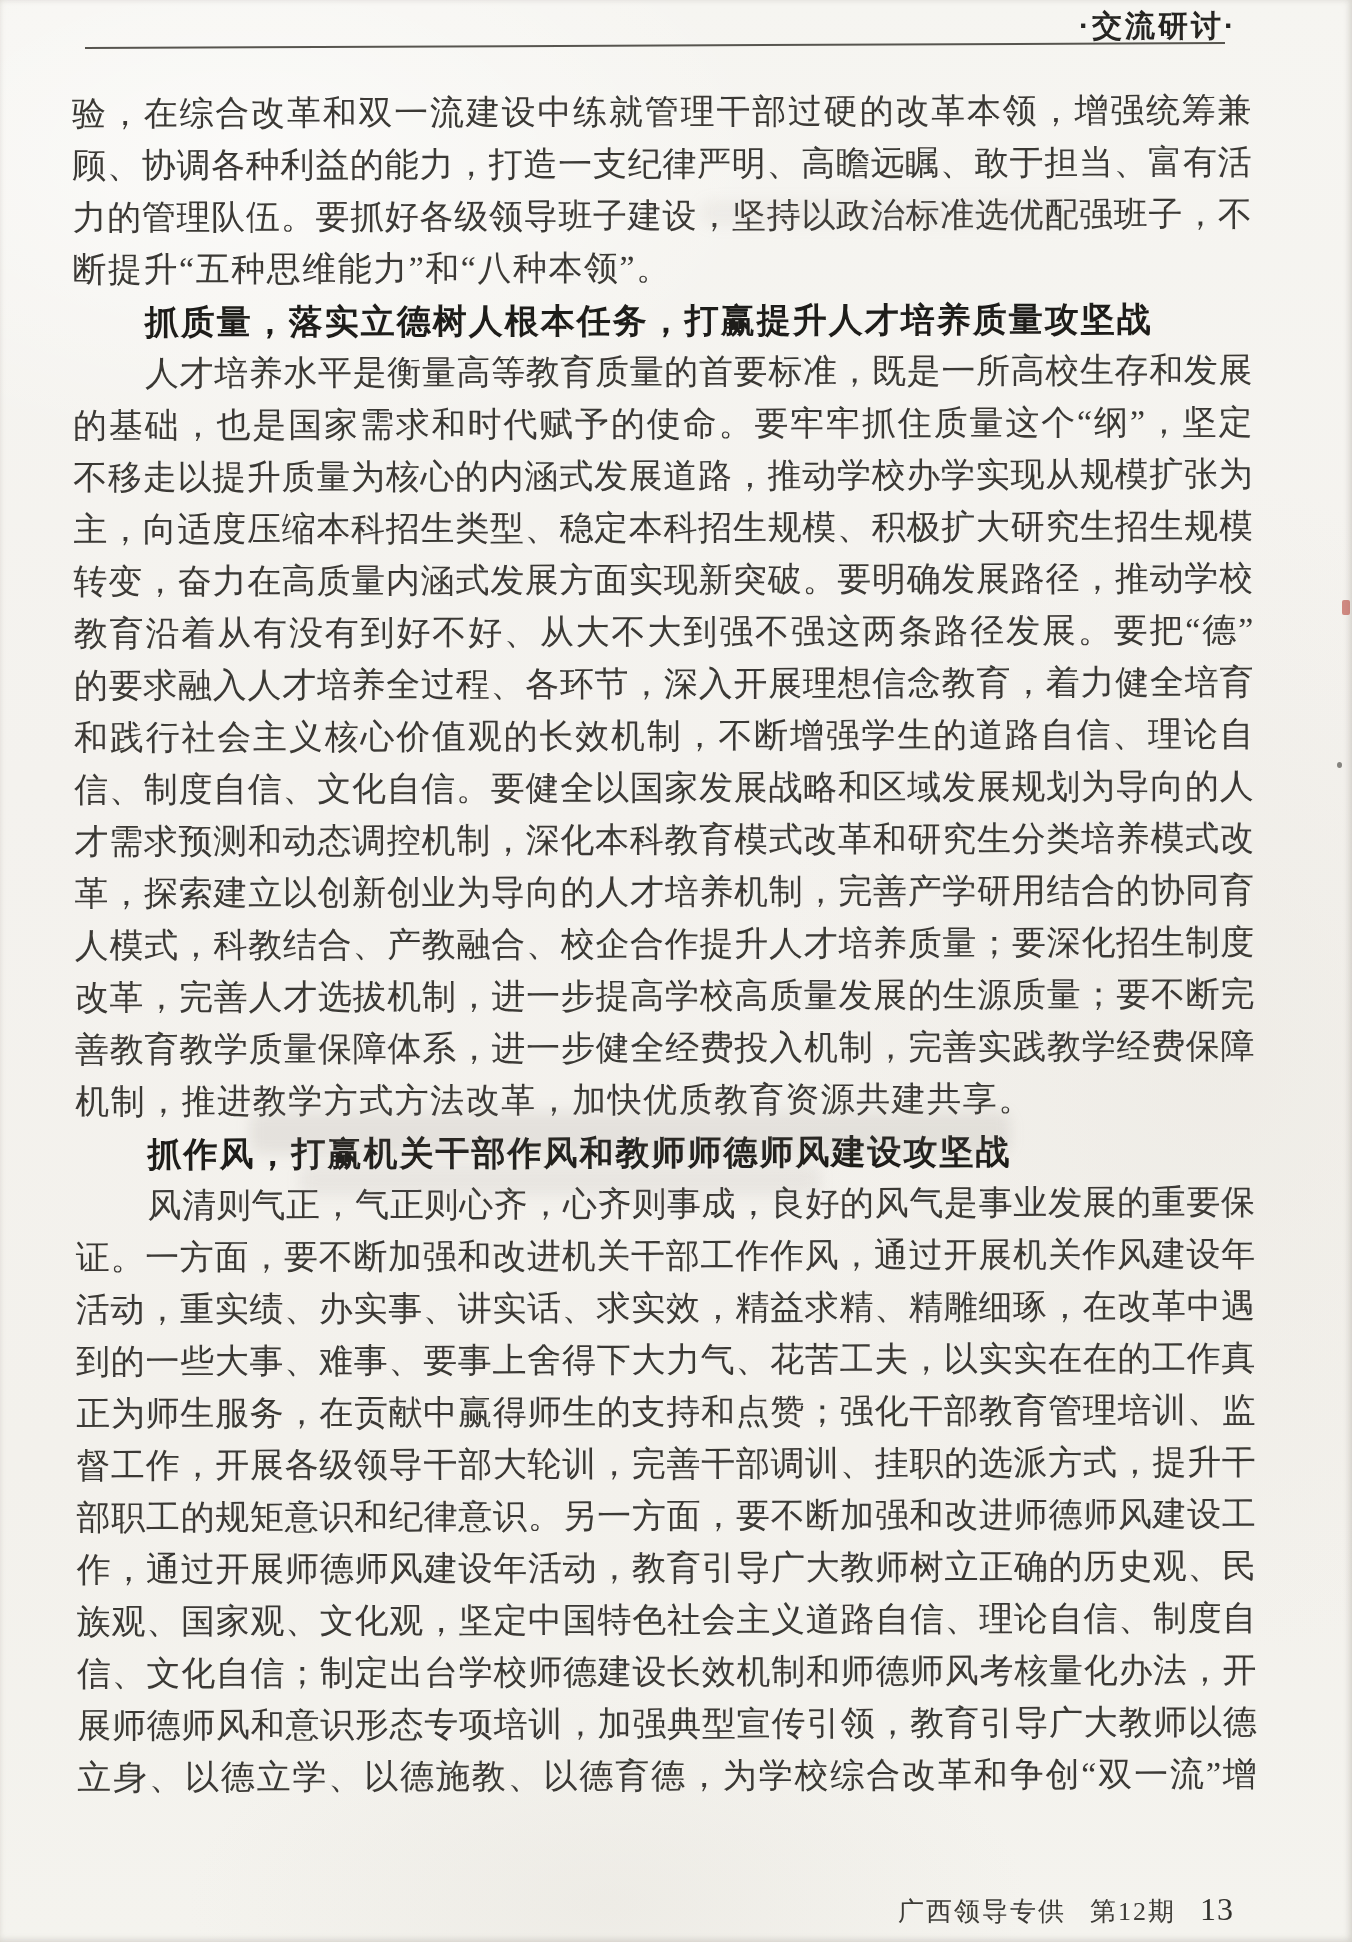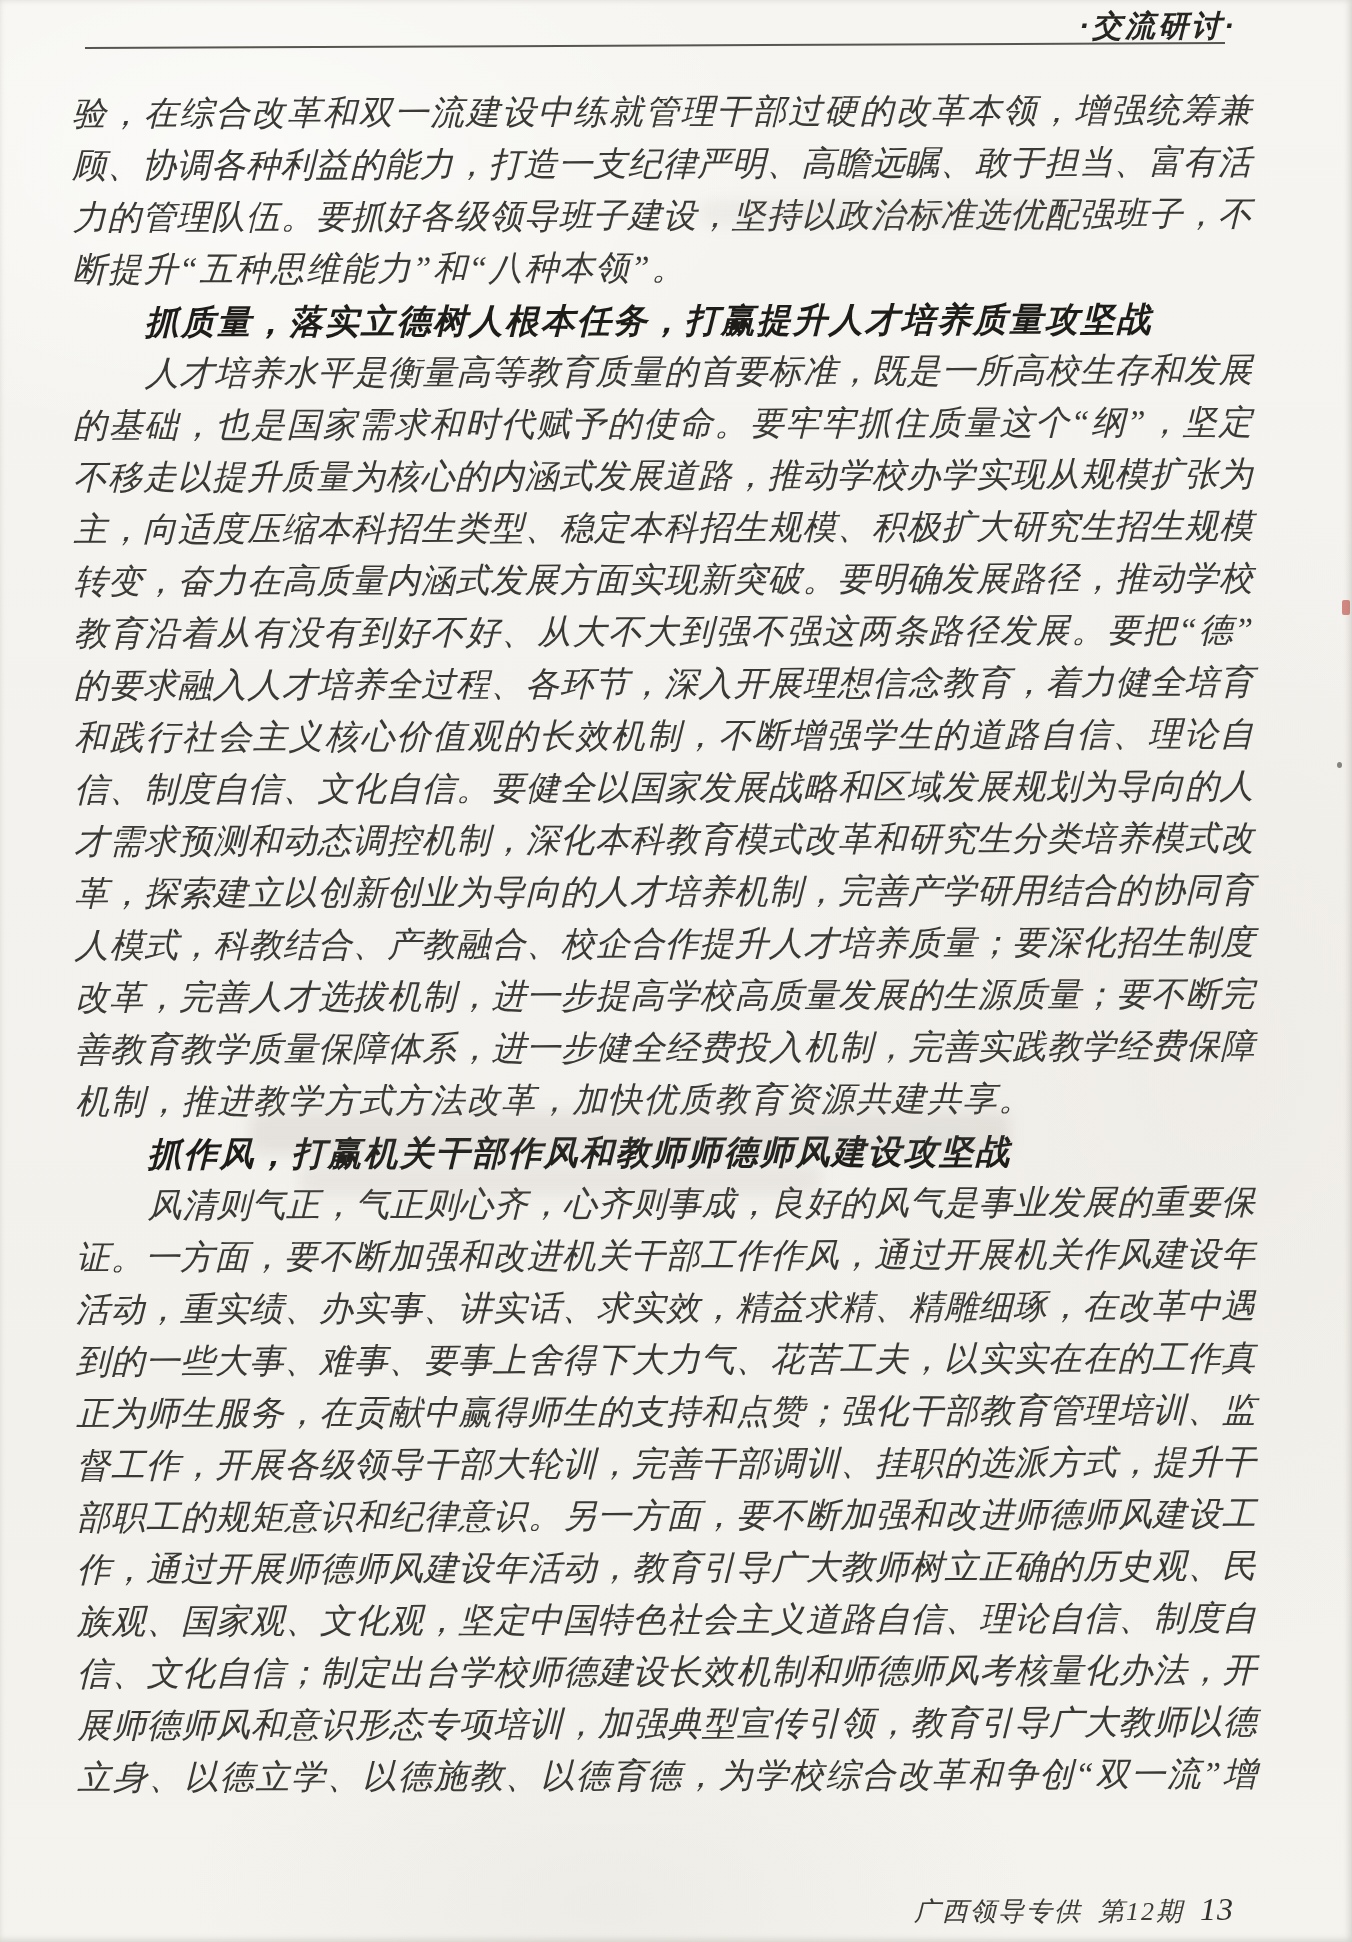--- a/index.html
+++ b/index.html
@@ -13,21 +13,20 @@
     width: 1352px;
     height: 1942px;
     margin: 0 auto;
     overflow: hidden;
     background:
       radial-gradient(ellipse 900px 500px at 18% 8%, rgba(255,255,255,0.55), rgba(255,255,255,0) 60%),
       radial-gradient(ellipse 700px 900px at 90% 55%, rgba(234,231,224,0.5), rgba(255,255,255,0) 65%),
       radial-gradient(ellipse 600px 300px at 45% 98%, rgba(230,227,220,0.45), rgba(255,255,255,0) 70%),
       linear-gradient(180deg, #f6f5f1 0%, #f4f2ee 40%, #f3f1ec 75%, #f4f3ee 100%);
     box-shadow: inset -3px 0 6px rgba(120,115,108,0.18), inset 0 -3px 6px rgba(120,115,108,0.12);
-    font-style: italic;
   }
 
   
   .page-header {
     position: absolute;
     top: 6px;
     right: 115px;
     text-align: right;
   }
   .section-label {
@@ -79,21 +78,21 @@
     color: #1e1d1a;
   }
 
   
   .page-footer {
     position: absolute;
     top: 1851px;
     right: 118px;
     display: flex;
     align-items: baseline;
-    gap: 16px;
+    gap: 24px;
     color: #3d3b36;
   }
   .footer-journal, .footer-issue {
     font-size: 26px;
     letter-spacing: 2px;
   }
   .footer-page-number {
     font-size: 32px;
     letter-spacing: 1px;
     color: #33312d;

